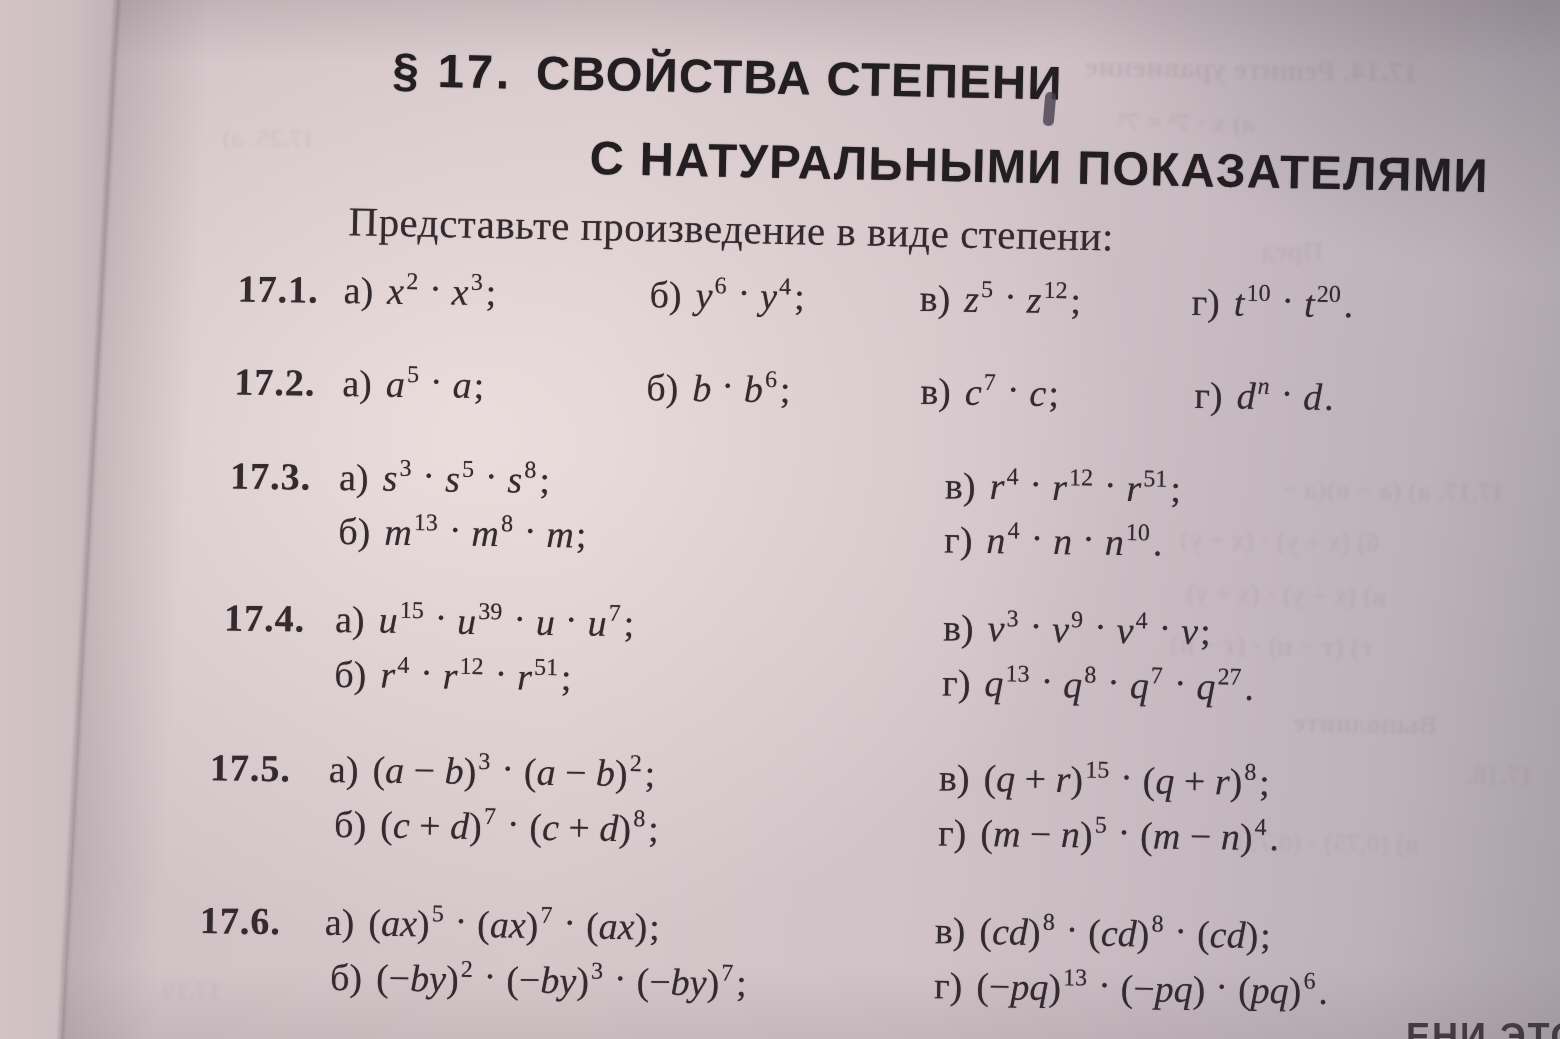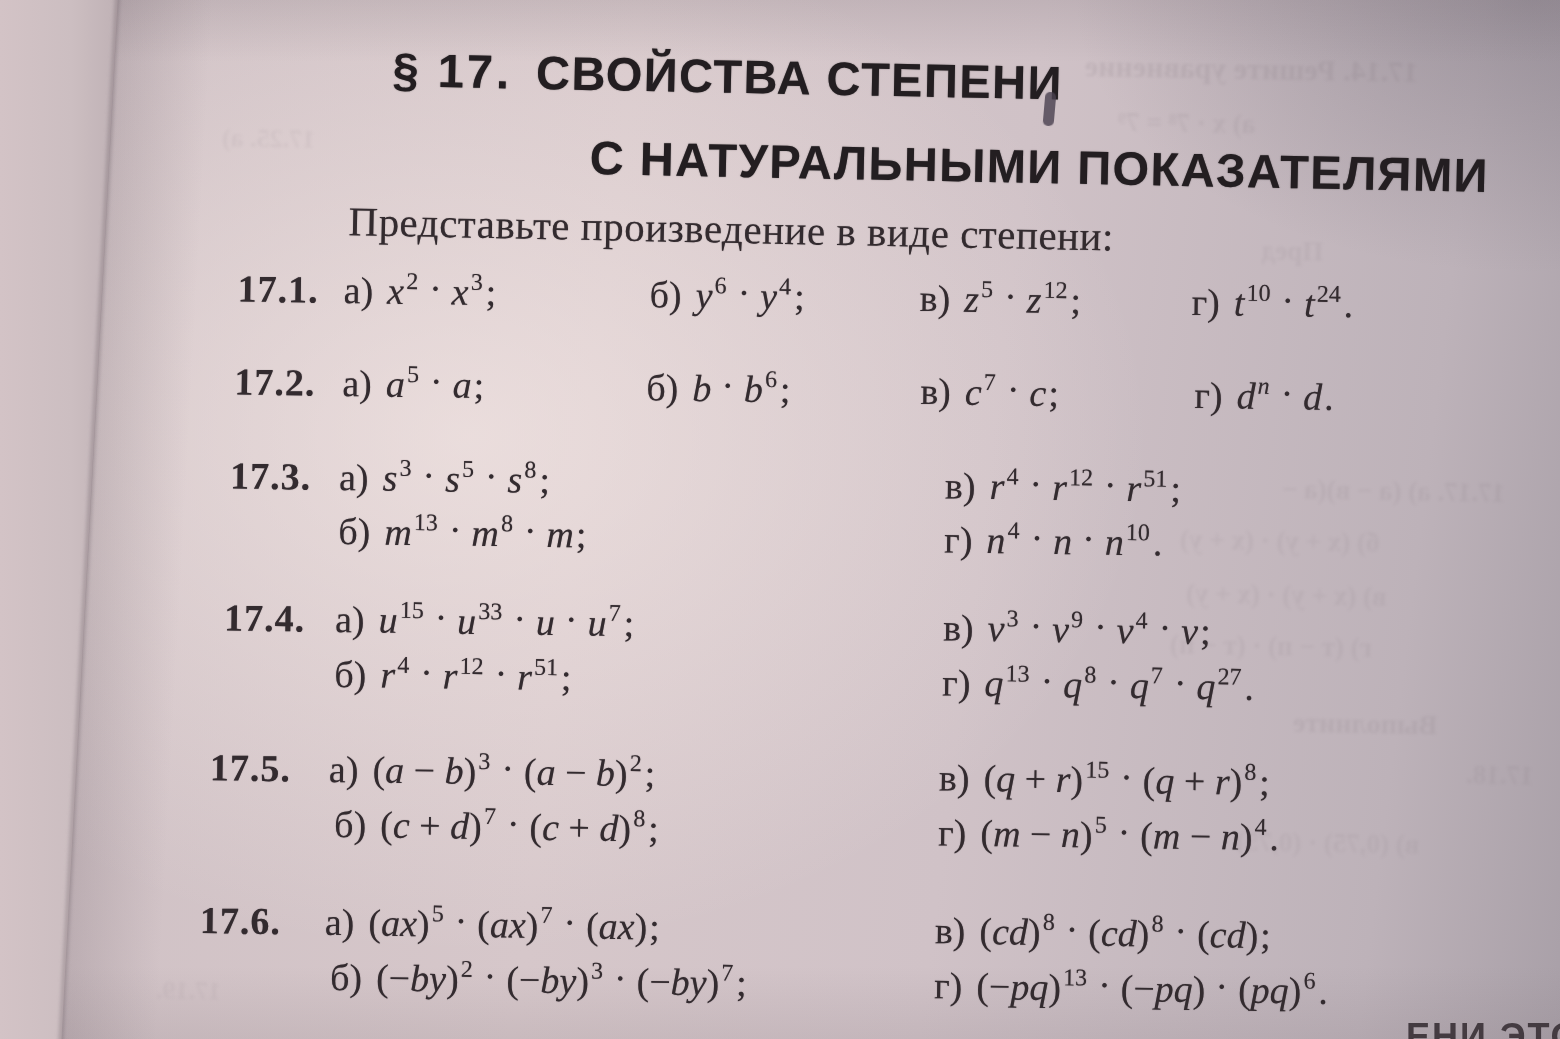--- a/index.html
+++ b/index.html
@@ -100,41 +100,41 @@
     <div class="t2">С НАТУРАЛЬНЫМИ ПОКАЗАТЕЛЯМИ</div>
     <div class="instr">Представьте произведение в виде степени:</div>
   </div>
 
   <div class="probs" id="probs">
       <div class="row" style="top: 268px;">
         <span class="num" style="left: 238px;">17.1.</span>
         <span class="part" style="left: 344px;"><span class="lab">а)</span><span class="v">x</span><span class="sp">2</span><span class="dot">·</span><span class="v">x</span><span class="sp">3</span><span class="end">;</span></span>
         <span class="part" style="left: 650px;"><span class="lab">б)</span><span class="v">y</span><span class="sp">6</span><span class="dot">·</span><span class="v">y</span><span class="sp">4</span><span class="end">;</span></span>
         <span class="part" style="left: 920px;"><span class="lab">в)</span><span class="v">z</span><span class="sp">5</span><span class="dot">·</span><span class="v">z</span><span class="sp">12</span><span class="end">;</span></span>
-        <span class="part" style="left: 1192px;"><span class="lab">г)</span><span class="v">t</span><span class="sp">10</span><span class="dot">·</span><span class="v">t</span><span class="sp">24</span><span class="end">.</span></span>
+        <span class="part" style="left: 1192px;"><span class="lab">г)</span><span class="v">t</span><span class="sp">10</span><span class="dot">·</span><span class="v">t</span><span class="sp">20</span><span class="end">.</span></span>
       </div>
       <div class="row" style="top: 361px;">
         <span class="num" style="left: 236px;">17.2.</span>
         <span class="part" style="left: 344px;"><span class="lab">а)</span><span class="v">a</span><span class="sp">5</span><span class="dot">·</span><span class="v">a</span><span class="end">;</span></span>
         <span class="part" style="left: 648px;"><span class="lab">б)</span><span class="v">b</span><span class="dot">·</span><span class="v">b</span><span class="sp">6</span><span class="end">;</span></span>
         <span class="part" style="left: 922px;"><span class="lab">в)</span><span class="v">c</span><span class="sp">7</span><span class="dot">·</span><span class="v">c</span><span class="end">;</span></span>
         <span class="part" style="left: 1196px;"><span class="lab">г)</span><span class="v">d</span><span class="sp v">n</span><span class="dot">·</span><span class="v">d</span><span class="end">.</span></span>
       </div>
       <div class="row" style="top: 455px;">
         <span class="num" style="left: 233px;">17.3.</span>
         <span class="part" style="left: 342px;"><span class="lab">а)</span><span class="v">s</span><span class="sp">3</span><span class="dot">·</span><span class="v">s</span><span class="sp">5</span><span class="dot">·</span><span class="v">s</span><span class="sp">8</span><span class="end">;</span></span>
         <span class="part" style="left: 948px;"><span class="lab">в)</span><span class="v">r</span><span class="sp">4</span><span class="dot">·</span><span class="v">r</span><span class="sp">12</span><span class="dot">·</span><span class="v">r</span><span class="sp">51</span><span class="end">;</span></span>
       </div>
       <div class="row" style="top: 509px;">
         <span class="part" style="left: 342px;"><span class="lab">б)</span><span class="v">m</span><span class="sp">13</span><span class="dot">·</span><span class="v">m</span><span class="sp">8</span><span class="dot">·</span><span class="v">m</span><span class="end">;</span></span>
         <span class="part" style="left: 948px;"><span class="lab">г)</span><span class="v">n</span><span class="sp">4</span><span class="dot">·</span><span class="v">n</span><span class="dot">·</span><span class="v">n</span><span class="sp">10</span><span class="end">.</span></span>
       </div>
       <div class="row" style="top: 597px;">
         <span class="num" style="left: 229px;">17.4.</span>
-        <span class="part" style="left: 340px;"><span class="lab">а)</span><span class="v">u</span><span class="sp">15</span><span class="dot">·</span><span class="v">u</span><span class="sp">33</span><span class="dot">·</span><span class="v">u</span><span class="dot">·</span><span class="v">u</span><span class="sp">7</span><span class="end">;</span></span>
+        <span class="part" style="left: 340px;"><span class="lab">а)</span><span class="v">u</span><span class="sp">15</span><span class="dot">·</span><span class="v">u</span><span class="sp">39</span><span class="dot">·</span><span class="v">u</span><span class="dot">·</span><span class="v">u</span><span class="sp">7</span><span class="end">;</span></span>
         <span class="part" style="left: 948px;"><span class="lab">в)</span><span class="v">v</span><span class="sp">3</span><span class="dot">·</span><span class="v">v</span><span class="sp">9</span><span class="dot">·</span><span class="v">v</span><span class="sp">4</span><span class="dot">·</span><span class="v">v</span><span class="end">;</span></span>
       </div>
       <div class="row" style="top: 652px;">
         <span class="part" style="left: 340px;"><span class="lab">б)</span><span class="v">r</span><span class="sp">4</span><span class="dot">·</span><span class="v">r</span><span class="sp">12</span><span class="dot">·</span><span class="v">r</span><span class="sp">51</span><span class="end">;</span></span>
         <span class="part" style="left: 948px;"><span class="lab">г)</span><span class="v">q</span><span class="sp">13</span><span class="dot">·</span><span class="v">q</span><span class="sp">8</span><span class="dot">·</span><span class="v">q</span><span class="sp">7</span><span class="dot">·</span><span class="v">q</span><span class="sp">27</span><span class="end">.</span></span>
       </div>
       <div class="row" style="top: 747px;">
         <span class="num" style="left: 217px;">17.5.</span>
         <span class="part" style="left: 336px;"><span class="lab">а)</span><span class="u">(</span><span class="v">a</span><span class="u"> </span><span class="u">−</span><span class="u"> </span><span class="v">b</span><span class="u">)</span><span class="sp">3</span><span class="dot">·</span><span class="u">(</span><span class="v">a</span><span class="u"> </span><span class="u">−</span><span class="u"> </span><span class="v">b</span><span class="u">)</span><span class="sp">2</span><span class="end">;</span></span>
         <span class="part" style="left: 946px;"><span class="lab">в)</span><span class="u">(</span><span class="v">q</span><span class="u"> </span><span class="u">+</span><span class="u"> </span><span class="v">r</span><span class="u">)</span><span class="sp">15</span><span class="dot">·</span><span class="u">(</span><span class="v">q</span><span class="u"> </span><span class="u">+</span><span class="u"> </span><span class="v">r</span><span class="u">)</span><span class="sp">8</span><span class="end">;</span></span>

